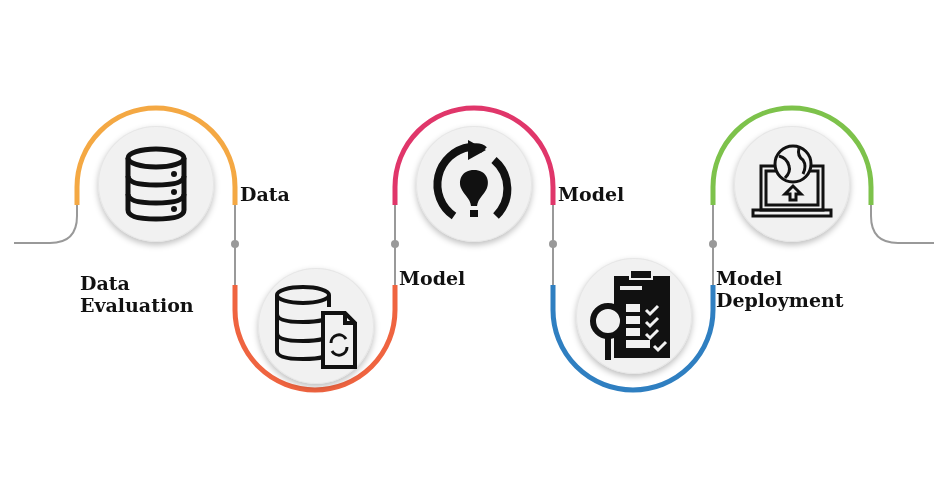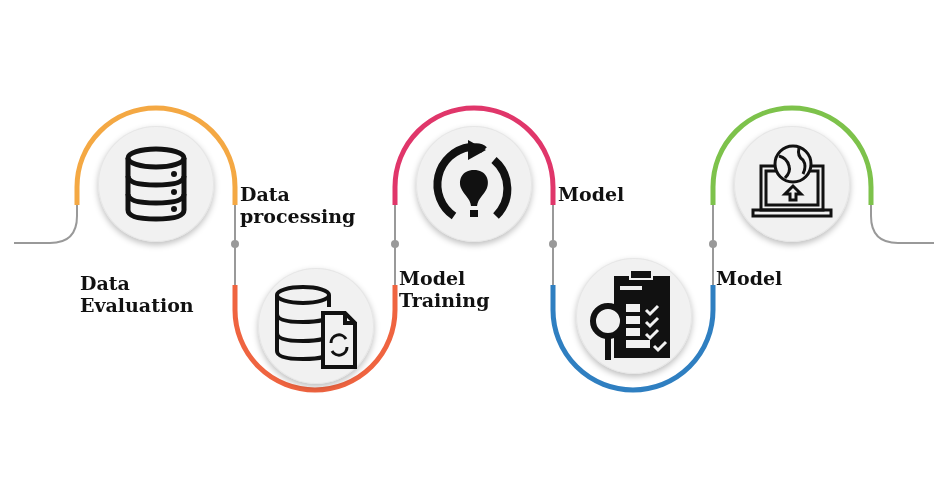--- a/index.html
+++ b/index.html
@@ -51,21 +51,20 @@
       <circle cx="53" cy="65" r="3" fill="#111"></circle>
   </svg>
 </div>
 <div class="label" style="left:80px;top:272px;">
   <div>Data</div>
   <div>Evaluation</div>
 </div>
 
 <div class="label" style="left:240px;top:183px;">
   <div>Data</div>
-  <div>processing</div>
 </div>
 <div class="circle" style="left:258px;top:268px;">
   <svg width="90" height="90" viewBox="0 0 90 90">
     <g fill="none" stroke="#111" stroke-width="4">
       <ellipse cx="32" cy="14" rx="26" ry="8"></ellipse>
       <path d="M6 14 V70 Q6 78 32 78 Q46 78 52 76"></path>
       <path d="M6 33 Q6 41 32 41 Q44 41 52 39"></path>
       <path d="M6 52 Q6 60 32 60 Q44 60 52 58"></path>
       <path d="M58 14 V26"></path>
       <path d="M52 32 H74 L84 42 V86 H52 Z" fill="#f1f1f1"></path>
@@ -83,21 +82,20 @@
       <path d="M70 26 A38 38 0 0 1 72 82"></path>
     </g>
     <path d="M44 6 L62 16 L44 26 Z" fill="#111"></path>
     <path d="M46 14 Q56 12 60 16" stroke="#111" stroke-width="8" fill="none"></path>
     <path d="M50 36 C38 36 34 46 37 54 C40 61 46 64 47 72 H53 C54 64 60 61 63 54 C66 46 62 36 50 36 Z" fill="#111"></path>
     <rect x="46" y="76" width="8" height="7" fill="#111"></rect>
   </svg>
 </div>
 <div class="label" style="left:399px;top:267px;">
   <div>Model</div>
-  <div>Training</div>
 </div>
 
 <div class="label" style="left:558px;top:183px;">
   <div>Model</div>
 </div>
 <div class="circle" style="left:576px;top:258px;">
   <svg width="100" height="100" viewBox="0 0 100 100">
     <rect x="30" y="10" width="56" height="82" fill="#111"></rect>
     <rect x="46" y="4" width="22" height="9" fill="#111" stroke="#f1f1f1" stroke-width="2"></rect>
     <rect x="36" y="20" width="22" height="4" fill="#f1f1f1"></rect>
@@ -126,13 +124,14 @@
       <path d="M6 66 H84 V72 H6 Z"></path>
       <circle cx="46" cy="20" r="18" fill="#f1f1f1"></circle>
       <path d="M32 12 Q40 14 42 22 Q44 28 38 34"></path>
       <path d="M52 4 Q50 12 56 16 Q60 22 56 30"></path>
       <path d="M46 42 L38 50 H43 V56 H49 V50 H54 Z"></path>
     </g>
   </svg>
 </div>
 <div class="label" style="left:716px;top:267px;">
   <div>Model</div>
+  <div>Deployment</div>
 </div>
 
 </body></html>

